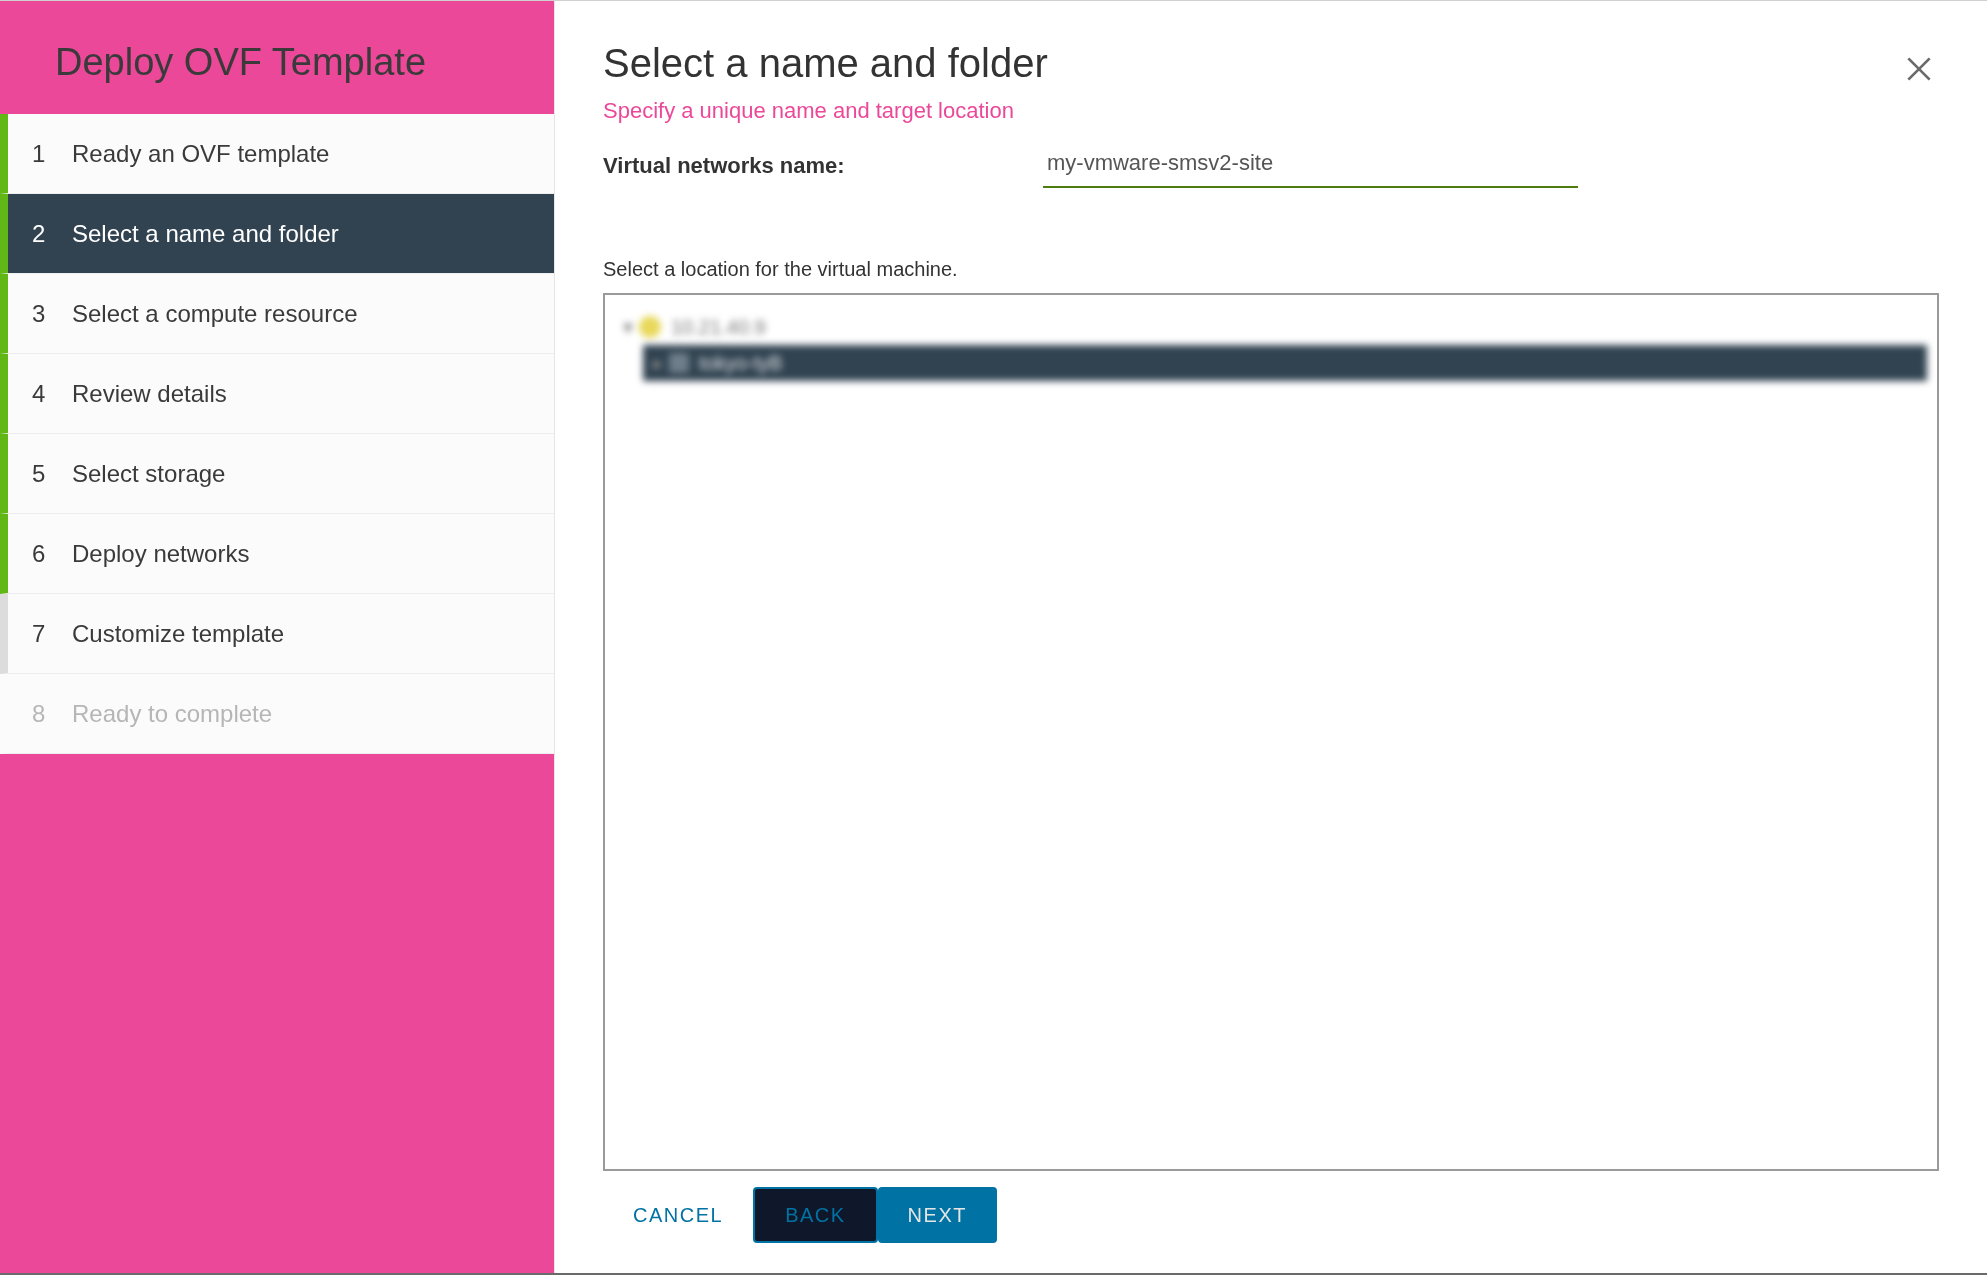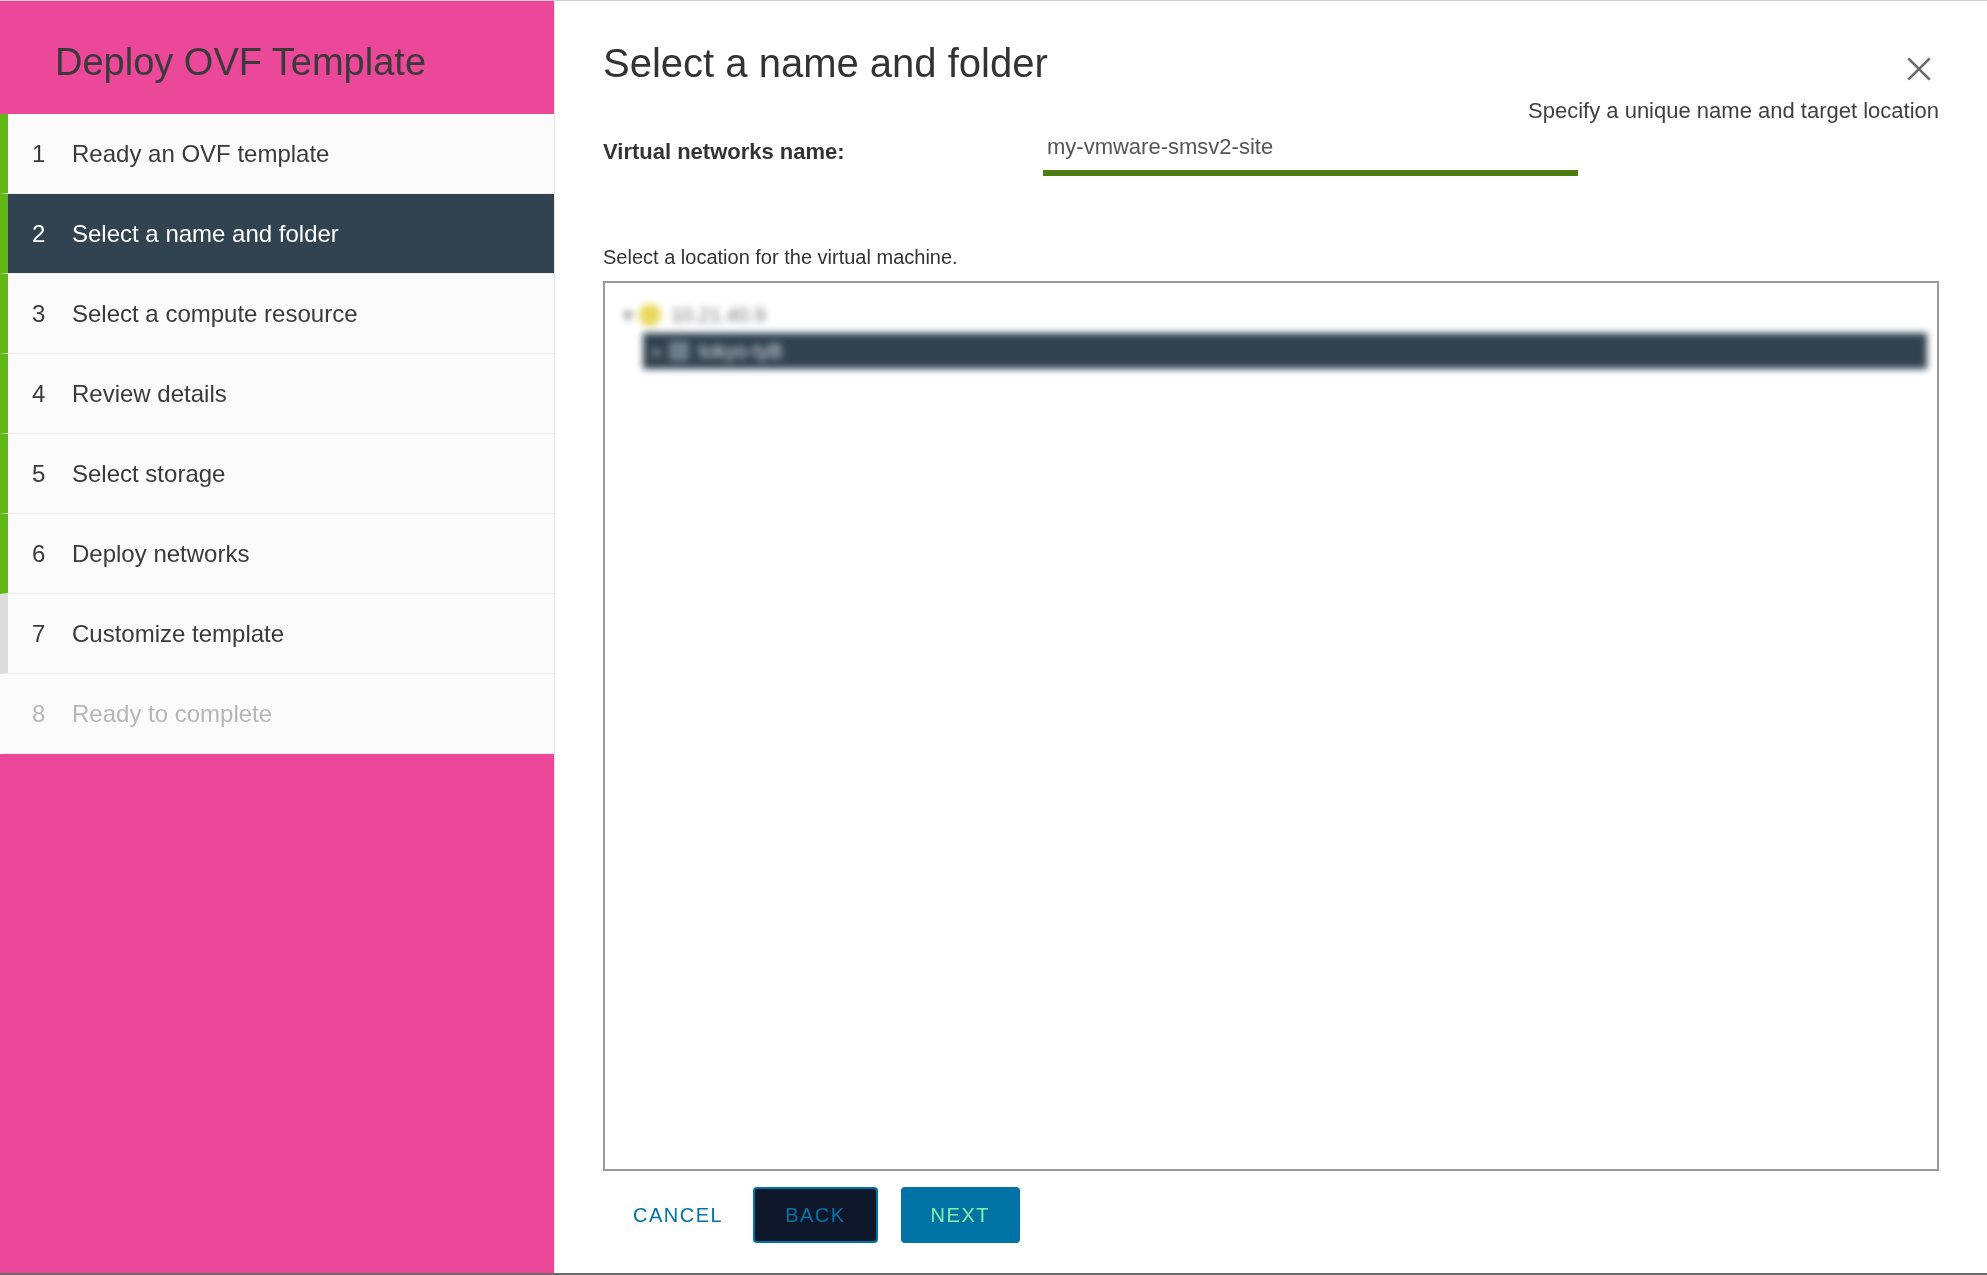--- a/index.html
+++ b/index.html
@@ -67,40 +67,39 @@
   }
   .close-x svg { width: 100%; height: 100%; }
   .panel-title {
     font-size: 40px;
     font-weight: 400;
     color: #333;
     margin-bottom: 12px;
   }
   .panel-sub {
     font-size: 22px;
-    color: #404040;
-    margin-bottom: 4px;
-    text-align: right;
+    color: #ec4899;
+    margin-bottom: 20px;
   }
   .field-row {
     display: flex;
     align-items: center;
     margin-bottom: 70px;
   }
   .field-label {
     font-size: 22px;
     font-weight: 600;
     color: #333;
     width: 440px;
   }
   .vm-name-input {
     font-size: 22px;
     color: #555;
     border: none;
-    border-bottom: 6px solid #4d7c0f;
+    border-bottom: 2px solid #4d7c0f;
     padding: 6px 4px 10px 4px;
     width: 535px;
     outline: none;
     background: transparent;
   }
   .location-label {
     font-size: 20px;
     color: #333;
     margin-bottom: 12px;
   }
@@ -156,22 +155,21 @@
     background: transparent;
     color: #0072a3;
   }
   .btn-back {
     background: #0f172a;
     color: #0072a3;
     border: 2px solid #0072a3;
   }
   .btn-next {
     background: #0072a3;
-    color: #86efac;
-    margin-left: 23px;
+    color: #e5e5e5;
   }
 </style>
 </head>
 <body>
 
 <div class="dialog">
 
   <aside class="sidebar">
     <h1 class="wizard-title">Deploy OVF Template</h1>
     <ul class="steps">

